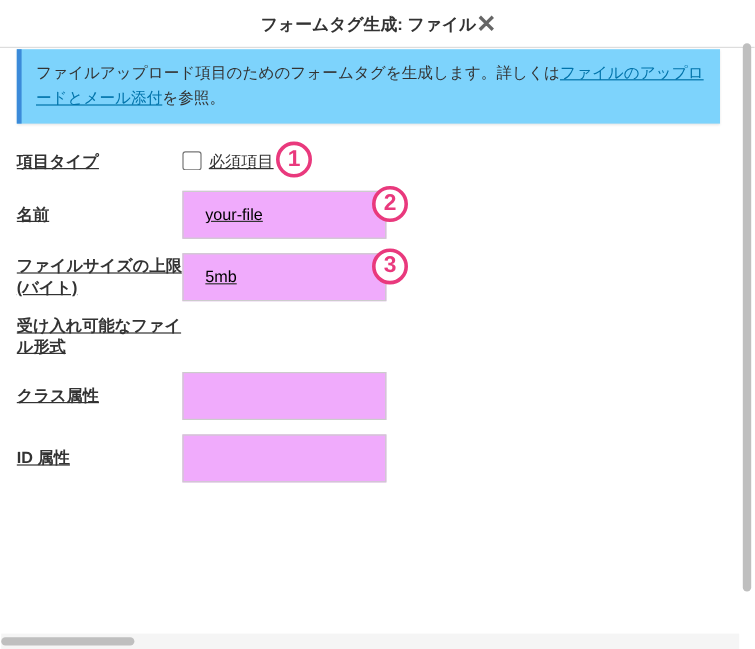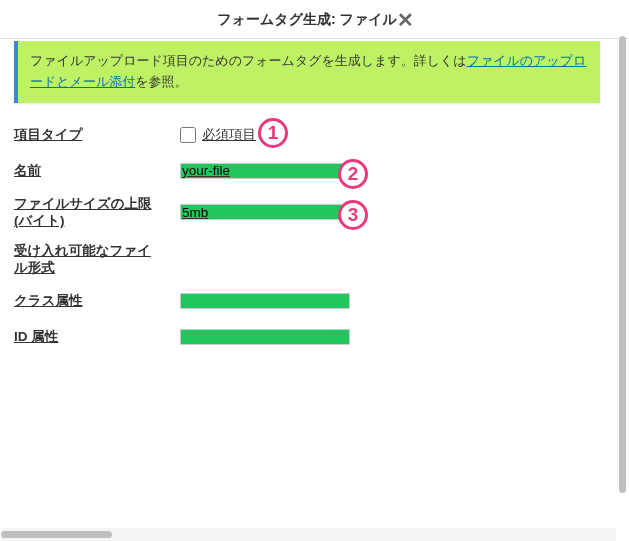--- a/index.html
+++ b/index.html
@@ -35,21 +35,21 @@
     .scroll-wrap {
       position: absolute;
       top: 33px; left: 0; right: 15px; bottom: 15px;
       overflow: hidden;
     }
     .content {
       padding: 8px 14px 0 14px;
     }
     .notice {
       border-left: 4px solid #3b8ad9;
-      background: #bef264;
+      background: #7dd3fc;
       padding: 10px 12px;
       margin-bottom: 14px;
       box-shadow: 0 1px 2px rgba(0,0,0,.1);
       font-size: 13px;
       line-height: 1.6;
     }
     .notice a { color: #0073aa; text-decoration: underline; }
     .field-row {
       display: flex;
       align-items: center;
@@ -60,30 +60,29 @@
     .field-label {
       width: 138px;
       flex-shrink: 0;
       font-size: 13.5px;
       font-weight: bold;
       line-height: 1.3;
     }
     .input-wrap {
       position: relative;
       display: inline-flex;
-      align-items: center;
-      margin-left: 28px;
+      align-items: flex-start;
     }
     input[type="text"] {
       width: 170px;
-      height: 16px;
-      padding: 2px 1px;
+      height: 40px;
+      padding: 2px 18px;
       font-size: 13.5px;
       border: 1px solid #ccc;
-      background: #22c55e;
+      background: #f0abfc;
       font-family: inherit;
     }
     input[type="checkbox"] {
       width: 16px; height: 16px;
       margin-right: 6px;
     }
     .cb-label { font-size: 13.5px; }
     .annot {
       position: absolute;
       width: 30px; height: 30px;

